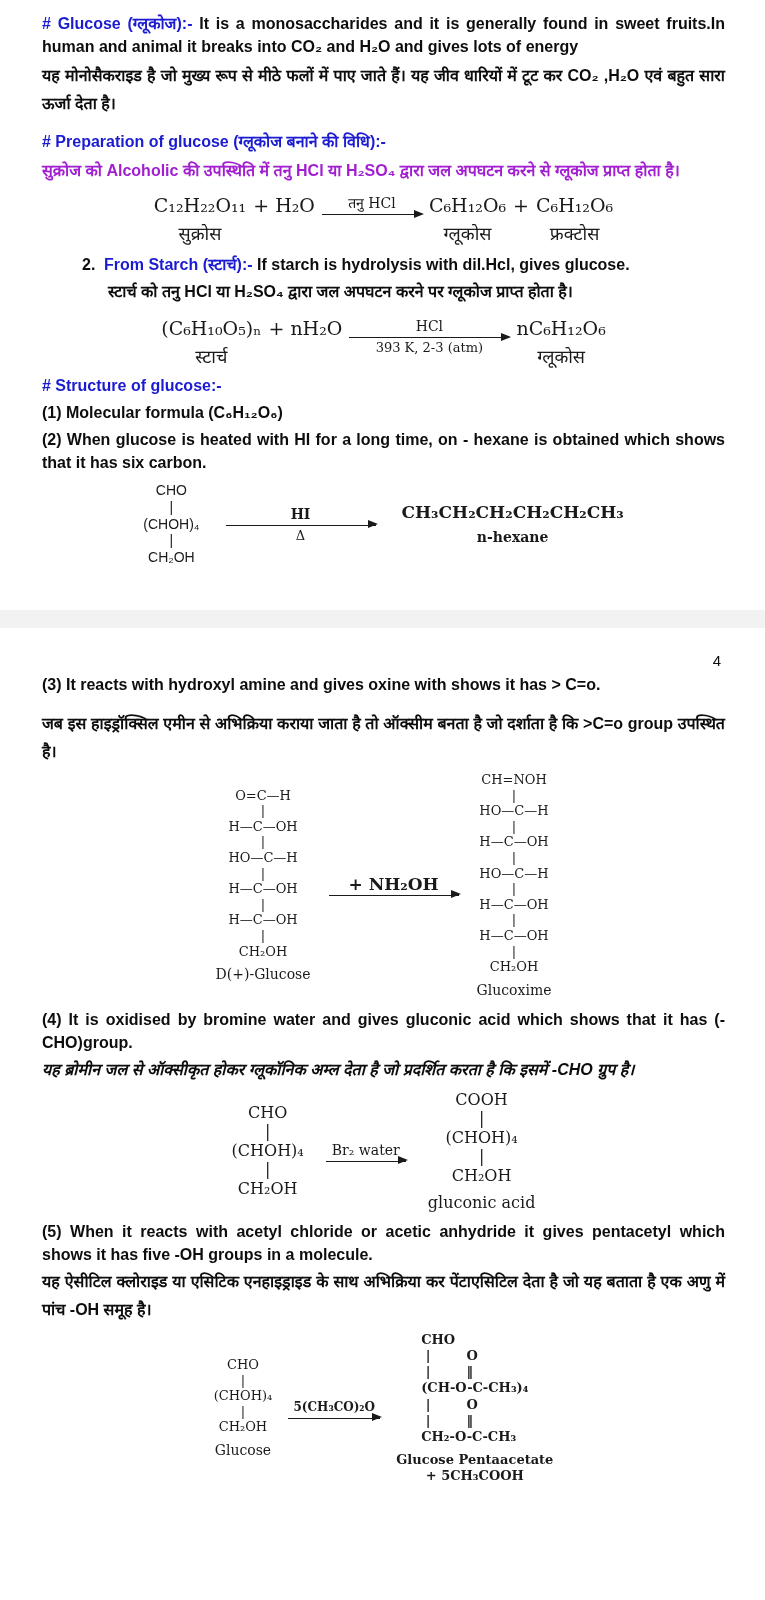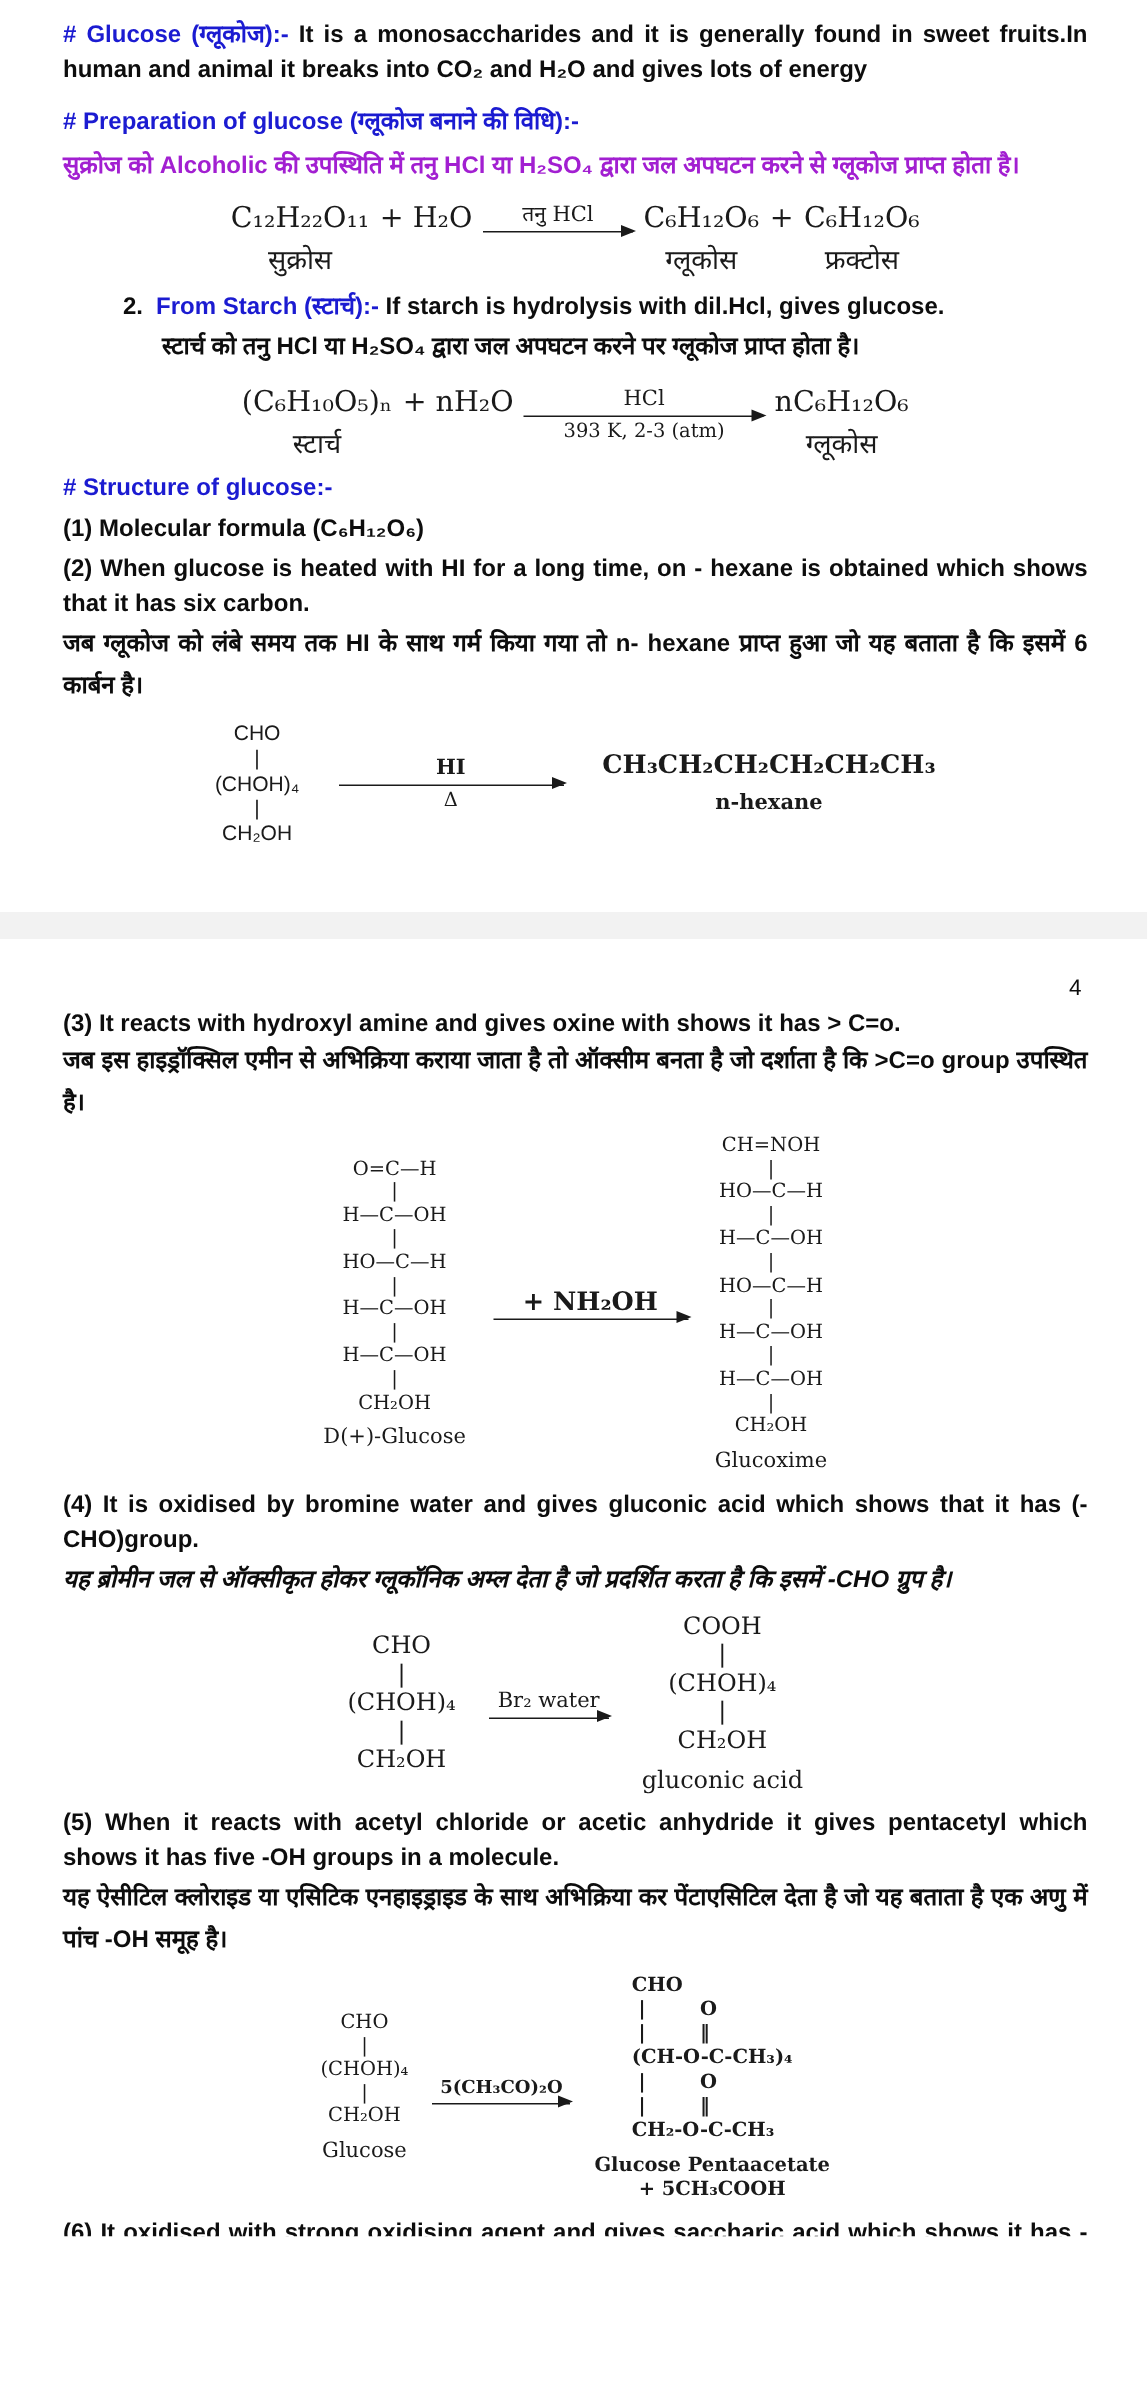--- a/index.html
+++ b/index.html
@@ -51,20 +51,21 @@
   .prodbig{font-size:17px;font-weight:700;}
   .band{height:18px;background:#f2f2f2;margin:44px -40px 0 -42px;}
   .pagenum{text-align:right;font-weight:400;font-size:15px;margin-top:24px;padding-right:4px;}
 </style>
 </head>
 <body>
 
 <div class="doc">
 
   <p class="en"><span class="blue"># Glucose (ग्लूकोज):-</span> <span>It is a monosaccharides and it is generally found in sweet fruits.In human and animal it breaks into CO₂ and H₂O and gives lots of energy</span></p>
+  <p class="hi sep">यह मोनोसैकराइड है जो मुख्य रूप से मीठे फलों में पाए जाते हैं। यह जीव धारियों में टूट कर CO₂ ,H₂O एवं बहुत सारा ऊर्जा देता है।</p>
 
   <p class="en blue" style="margin-top:12px;"># Preparation of glucose (ग्लूकोज बनाने की विधि):-</p>
 
 
   <p class="hi magenta" style="margin-top:4px;">सुक्रोज को Alcoholic की उपस्थिति में तनु HCl या H₂SO₄ द्वारा जल अपघटन करने से ग्लूकोज प्राप्त होता है।</p>
 
   <div class="eq" style="margin-top:8px;">
     <div class="eqcol">
       <div class="f">C₁₂H₂₂O₁₁</div>
       <div class="eqlbl">सुक्रोस</div>
@@ -101,21 +102,20 @@
     </div>
     <div class="eqcol">
       <div class="f">nC₆H₁₂O₆</div>
       <div class="eqlbl">ग्लूकोस</div>
     </div>
   </div>
 
   <p class="en blue" style="margin-top:8px;"># Structure of glucose:-</p>
   <p class="en" style="margin-top:4px;">(1) Molecular formula (C₆H₁₂O₆)</p>
   <p class="en" style="margin-top:4px;">(2) When glucose is heated with HI for a long time, on - hexane is obtained which shows that it has six carbon.</p>
-  <p class="hi" style="margin-top:2px;">जब ग्लूकोज को लंबे समय तक HI के साथ गर्म किया गया तो n- hexane प्राप्त हुआ जो यह बताता है कि इसमें 6 कार्बन है।</p>
 
   <div class="rxn" style="margin-top:8px;gap:26px;">
     <div>
       <div class="stack sans">CHO
 |
 (CHOH)₄
 |
 CH₂OH</div>
     </div>
     <div class="arrow">
@@ -127,21 +127,21 @@
       <div class="prodbig">CH₃CH₂CH₂CH₂CH₂CH₃</div>
       <div class="slabel" style="font-weight:700;">n-hexane</div>
     </div>
   </div>
 
   <div class="band"></div>
 
   <div class="pagenum">4</div>
 
   <p class="en" style="margin-top:4px;">(3) It reacts with hydroxyl amine and gives oxine with shows it has &gt; C=o.</p>
-  <p class="hi" style="margin-top:0;">जब इस हाइड्रॉक्सिल एमीन से अभिक्रिया कराया जाता है तो ऑक्सीम बनता है जो दर्शाता है कि &gt;C=o group उपस्थित है।</p>
+  <p class="hi" style="margin-top:14px;">जब इस हाइड्रॉक्सिल एमीन से अभिक्रिया कराया जाता है तो ऑक्सीम बनता है जो दर्शाता है कि &gt;C=o group उपस्थित है।</p>
 
   <div class="rxn" style="margin-top:6px;gap:18px;">
     <div class="eqcol">
       <div class="stack">O=C—H
 |
 H—C—OH
 |
 HO—C—H
 |
 H—C—OH

